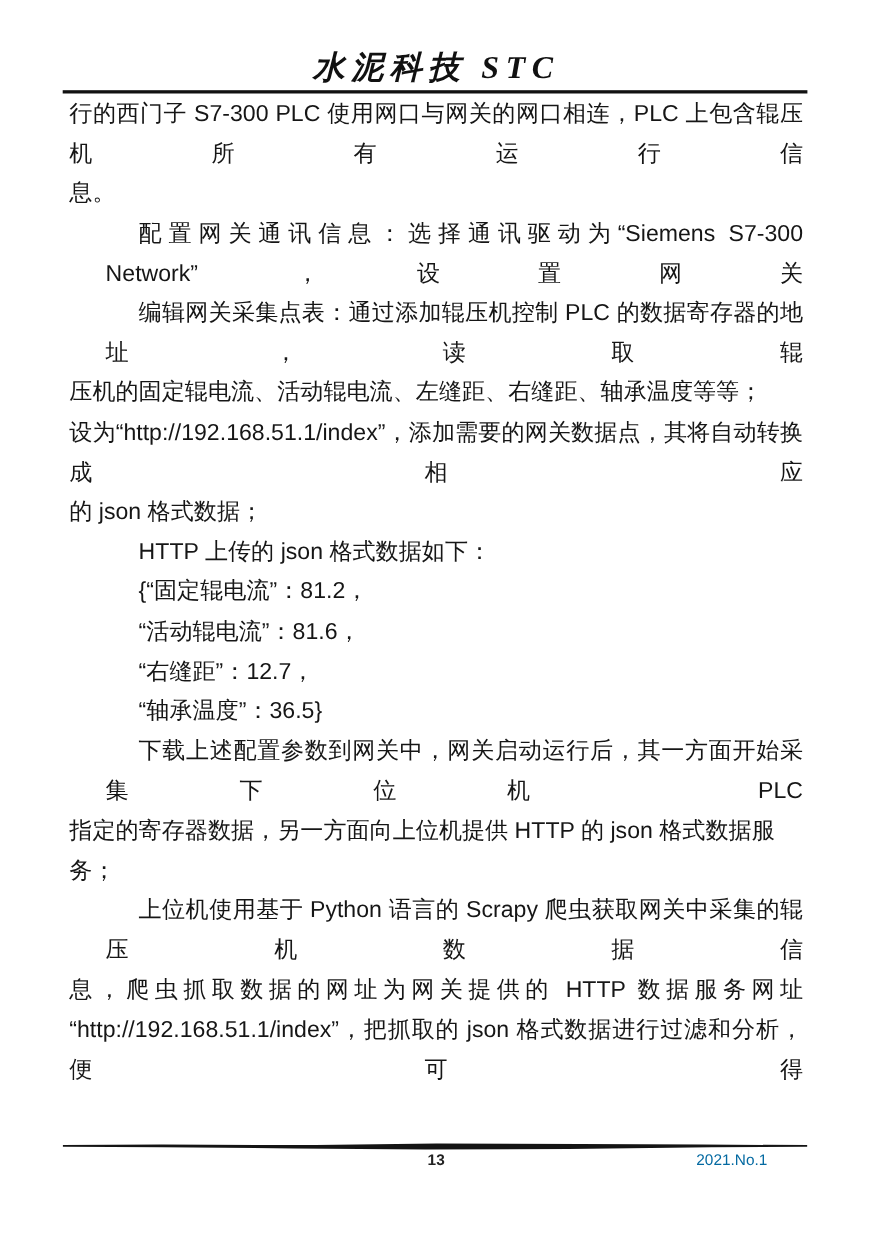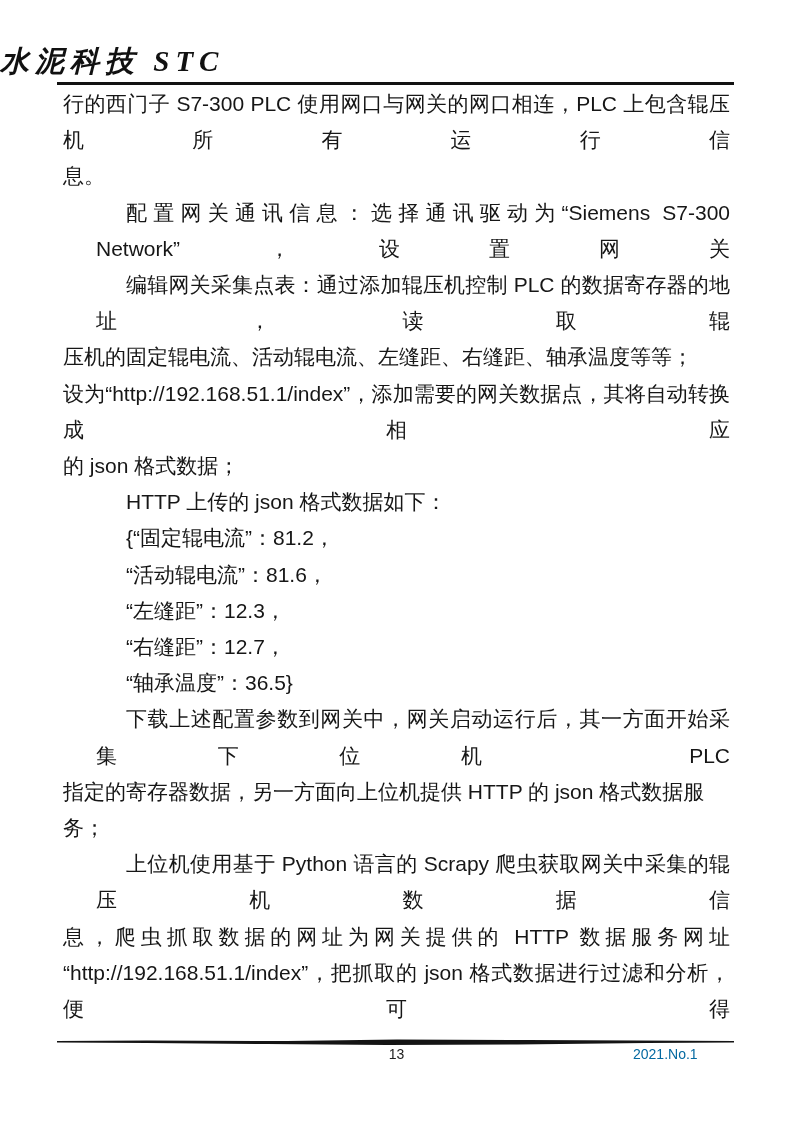--- a/index.html
+++ b/index.html
@@ -11,21 +11,21 @@
     background: #ffffff;
     color: #1a1a1a;
     font-family: "Liberation Sans", sans-serif;
     overflow: hidden;
   }
   .journal-title {
     position: absolute;
     top: 42px;
     left: 0;
     width: 100%;
-    text-align: left;
+    text-align: center;
     font-family: "Liberation Serif", serif;
     font-style: italic;
     font-weight: bold;
     font-size: 29px;
     letter-spacing: 6px;
     color: #111;
   }
   .header-rule {
     position: absolute;
     top: 82px;
@@ -55,20 +55,21 @@
     left: 57px;
   }
   .page-number {
     position: absolute;
     top: 1046px;
     left: 0;
     width: 100%;
     text-align: center;
     font-size: 14px;
     color: #222;
+    font-weight: bold;
   }
   .issue-number {
     position: absolute;
     top: 1046px;
     left: 633px;
     font-size: 14px;
     color: #0369a1;
   }
 </style>
 </head>
@@ -84,21 +85,20 @@
       <div class="line stretch">行的西门子 S7-300 PLC 使用网口与网关的网口相连，PLC 上包含辊压机所有运行信</div>
       <div class="line">息。</div>
       <div class="line stretch indent">配置网关通讯信息：选择通讯驱动为“Siemens S7-300 Network”，设置网关</div>
       <div class="line stretch indent">编辑网关采集点表：通过添加辊压机控制 PLC 的数据寄存器的地址，读取辊</div>
       <div class="line">压机的固定辊电流、活动辊电流、左缝距、右缝距、轴承温度等等；</div>
       <div class="line stretch">设为“http://192.168.51.1/index”，添加需要的网关数据点，其将自动转换成相应</div>
       <div class="line">的 json 格式数据；</div>
       <div class="line indent">HTTP 上传的 json 格式数据如下：</div>
       <div class="line indent">{“固定辊电流”：81.2，</div>
       <div class="line indent">“活动辊电流”：81.6，</div>
-      <div class="line indent">“左缝距”：12.3，</div>
       <div class="line indent">“右缝距”：12.7，</div>
       <div class="line indent">“轴承温度”：36.5}</div>
       <div class="line stretch indent">下载上述配置参数到网关中，网关启动运行后，其一方面开始采集下位机 PLC</div>
       <div class="line">指定的寄存器数据，另一方面向上位机提供 HTTP 的 json 格式数据服务；</div>
       <div class="line stretch indent">上位机使用基于 Python 语言的 Scrapy 爬虫获取网关中采集的辊压机数据信</div>
       <div class="line stretch">息，爬虫抓取数据的网址为网关提供的 HTTP 数据服务网址</div>
       <div class="line stretch">“http://192.168.51.1/index”，把抓取的 json 格式数据进行过滤和分析，便可得</div>
     </div>
 
   <svg class="footer-rule-svg" width="677" height="7" viewBox="0 0 677 7">

